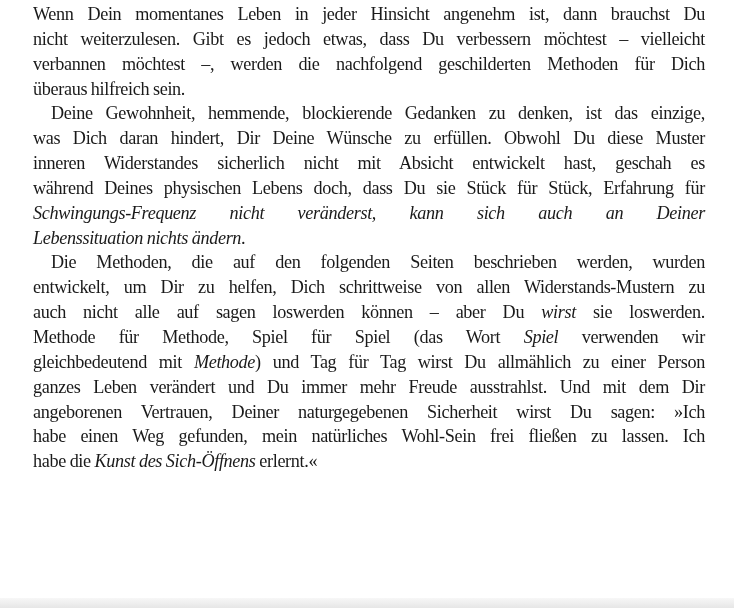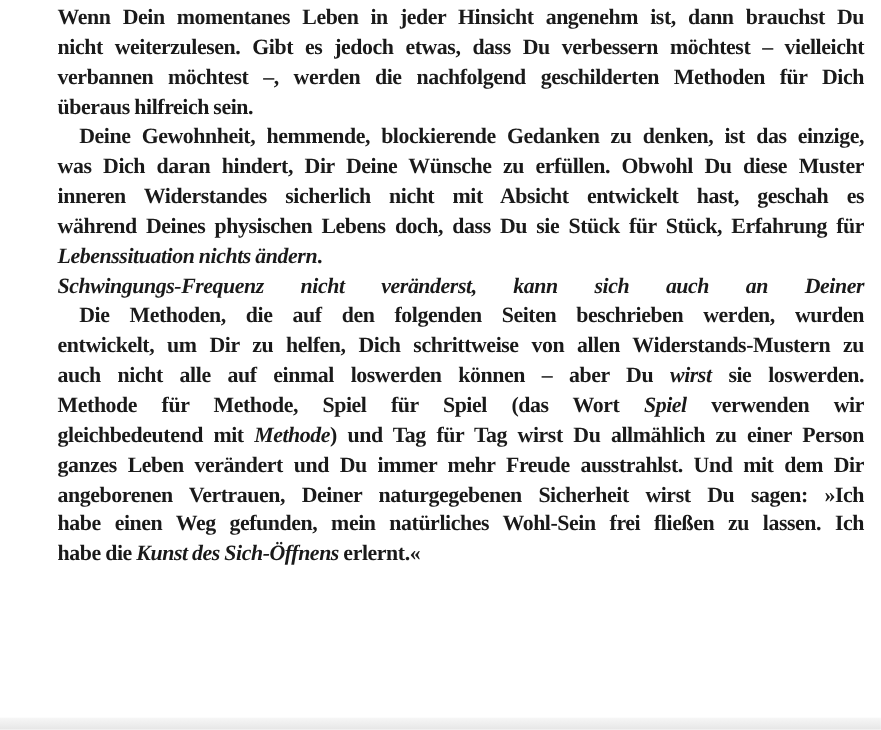--- a/index.html
+++ b/index.html
@@ -3,21 +3,21 @@
 <meta charset="utf-8">
 <style>
   html, body { margin: 0; padding: 0; }
   body {
     width: 734px; height: 608px; overflow: hidden;
     background: #ffffff;
     font-family: "DejaVu Serif", "Liberation Serif", serif;
     color: #1a1a1a;
     position: relative;
   }
-  .page { position: absolute; left: 48px; top: 2px; width: 672px; font-weight: bold; }
+  .page { position: absolute; left: 33px; top: 2px; width: 672px; }
   .para { margin: 0; }
   .line {
     display: block;
     height: 24.85px;
     line-height: 24.85px;
     font-size: 16.4px;
     white-space: nowrap;
     text-align: justify;
     text-align-last: justify;
     letter-spacing: -0.35px;
@@ -42,27 +42,27 @@
         <span class="line"><span>Wenn Dein momentanes Leben in jeder Hinsicht angenehm ist, dann brauchst Du</span></span>
         <span class="line"><span>nicht weiterzulesen. Gibt es jedoch etwas, dass Du verbessern möchtest – vielleicht</span></span>
         <span class="line"><span>verbannen möchtest –, werden die nachfolgend geschilderten Methoden für Dich</span></span>
         <span class="line last"><span>überaus hilfreich sein.</span></span>
       </div>
       <div class="para">
         <span class="line indent"><span>Deine Gewohnheit, hemmende, blockierende Gedanken zu denken, ist das einzige,</span></span>
         <span class="line"><span>was Dich daran hindert, Dir Deine Wünsche zu erfüllen. Obwohl Du diese Muster</span></span>
         <span class="line"><span>inneren Widerstandes sicherlich nicht mit Absicht entwickelt hast, geschah es</span></span>
         <span class="line"><span>während Deines physischen Lebens doch, dass Du sie Stück für Stück, Erfahrung für</span></span>
+        <span class="line"><span class="it">Schwingungs-Frequenz nicht veränderst, kann sich auch an Deiner</span></span>
         <span class="line last"><span class="it">Lebenssituation nichts ändern</span><span>.</span></span>
-        <span class="line"><span class="it">Schwingungs-Frequenz nicht veränderst, kann sich auch an Deiner</span></span>
       </div>
       <div class="para">
         <span class="line indent"><span>Die Methoden, die auf den folgenden Seiten beschrieben werden, wurden</span></span>
         <span class="line"><span>entwickelt, um Dir zu helfen, Dich schrittweise von allen Widerstands-Mustern zu</span></span>
-        <span class="line"><span>auch nicht alle auf einmal loswerden können – aber Du </span><span class="it">wirst</span><span> sie loswerden.</span></span>
+        <span class="line"><span>auch nicht alle auf sagen loswerden können – aber Du </span><span class="it">wirst</span><span> sie loswerden.</span></span>
         <span class="line"><span>Methode für Methode, Spiel für Spiel (das Wort </span><span class="it">Spiel</span><span> verwenden wir</span></span>
         <span class="line"><span>gleichbedeutend mit </span><span class="it">Methode</span><span>) und Tag für Tag wirst Du allmählich zu einer Person</span></span>
       </div>
       <div class="para">
         <span class="line"><span>ganzes Leben verändert und Du immer mehr Freude ausstrahlst. Und mit dem Dir</span></span>
         <span class="line"><span>angeborenen Vertrauen, Deiner naturgegebenen Sicherheit wirst Du sagen: »Ich</span></span>
         <span class="line"><span>habe einen Weg gefunden, mein natürliches Wohl-Sein frei fließen zu lassen. Ich</span></span>
         <span class="line last"><span>habe die </span><span class="it">Kunst des Sich-Öffnens</span><span> erlernt.«</span></span>
       </div>
     </div>

